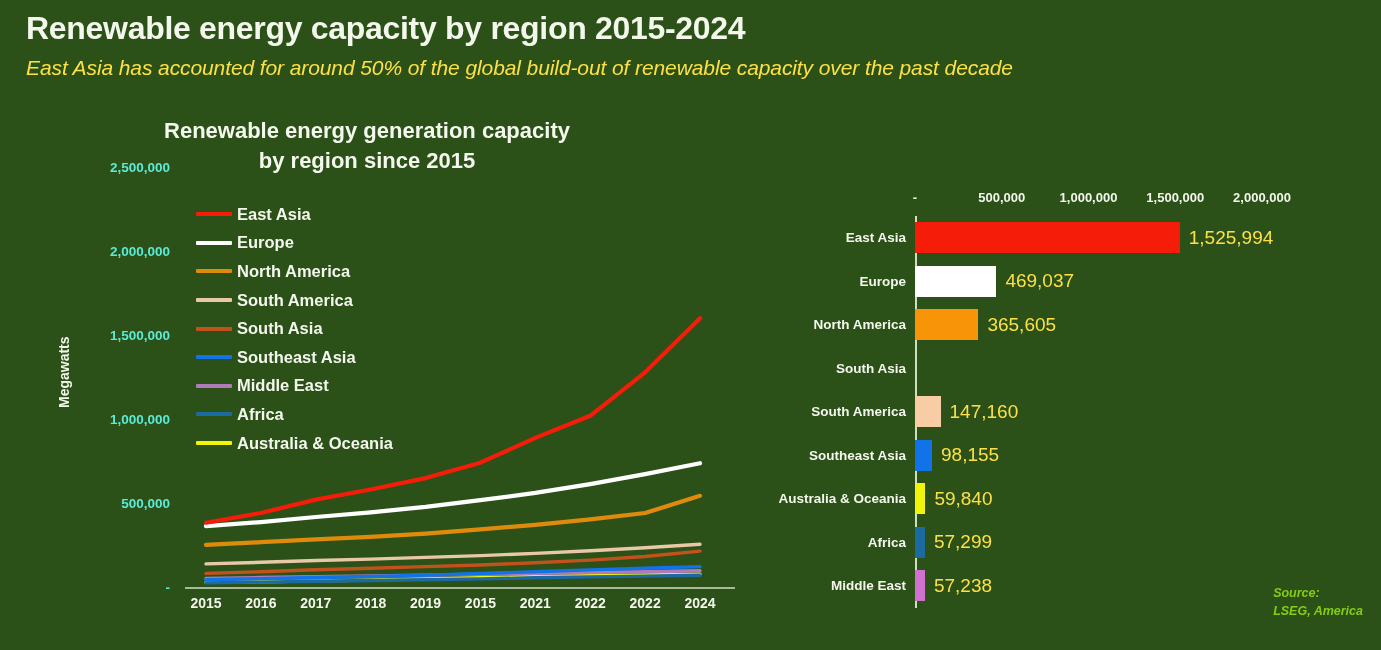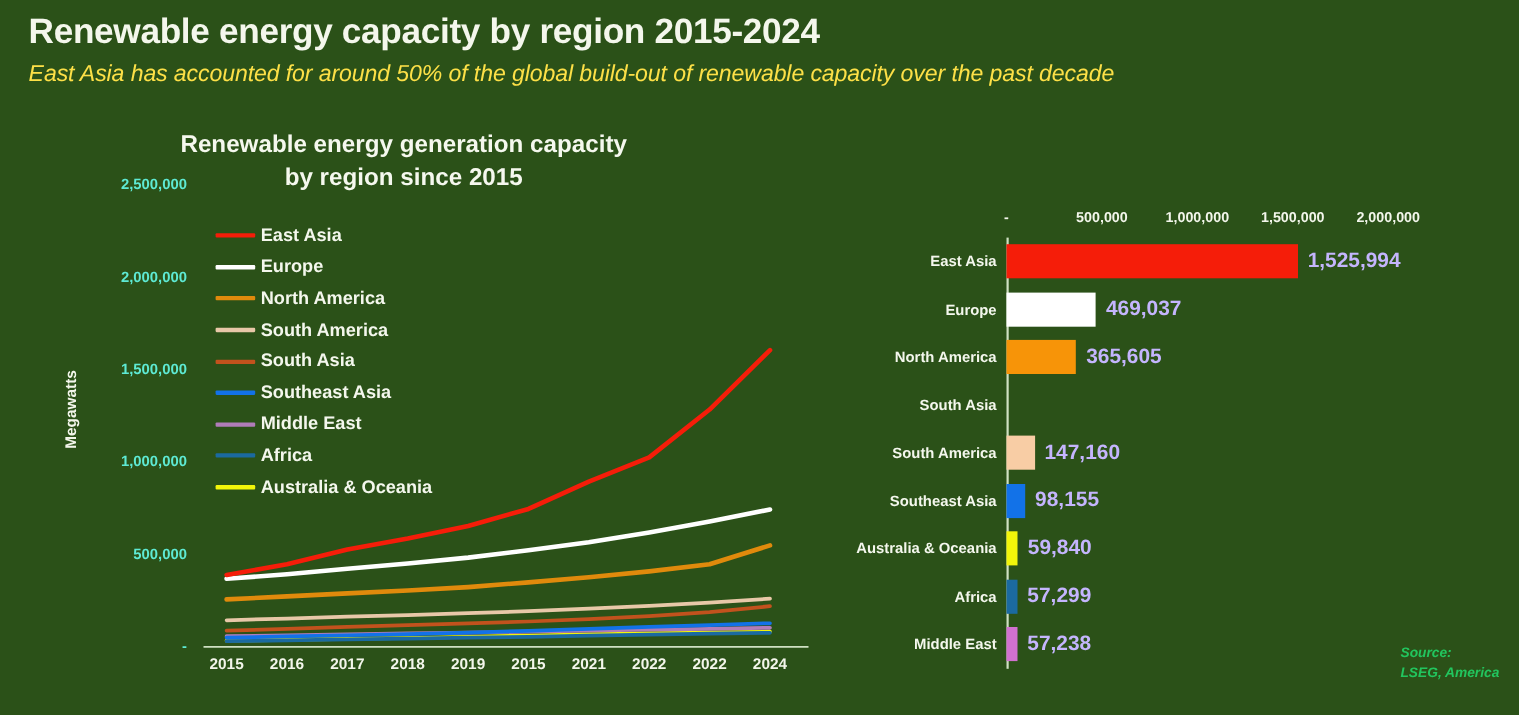--- a/index.html
+++ b/index.html
@@ -184,42 +184,42 @@
     height: 43.5px;
     display: flex;
     align-items: center;
   }
   .bar-fill {
     height: 31px;
     flex: 0 0 auto;
   }
   .bar-value {
     font-size: 19px;
-    font-weight: bold;
-    color: #c4b5fd;
+    font-weight: normal;
+    color: #fde047;
     margin-left: 9px;
     white-space: nowrap;
   }
   .bar-baseline {
     position: absolute;
     left: 155px;
     top: 108px;
     width: 1.5px;
     height: 392px;
     background: #cfe0c2;
   }
   .source {
     position: absolute;
     right: 18px;
     bottom: 28px;
     font-size: 12.5px;
     font-weight: bold;
     font-style: italic;
     line-height: 1.45;
-    color: #22c55e;
+    color: #84cc16;
     text-align: left;
   }
 </style>
 </head>
 <body>
 
 <div class="header">
   <h1 class="main-title">Renewable energy capacity by region 2015-2024</h1>
   <div class="subtitle">East Asia has accounted for around 50% of the global build-out of renewable capacity over the past decade</div>
 </div>

